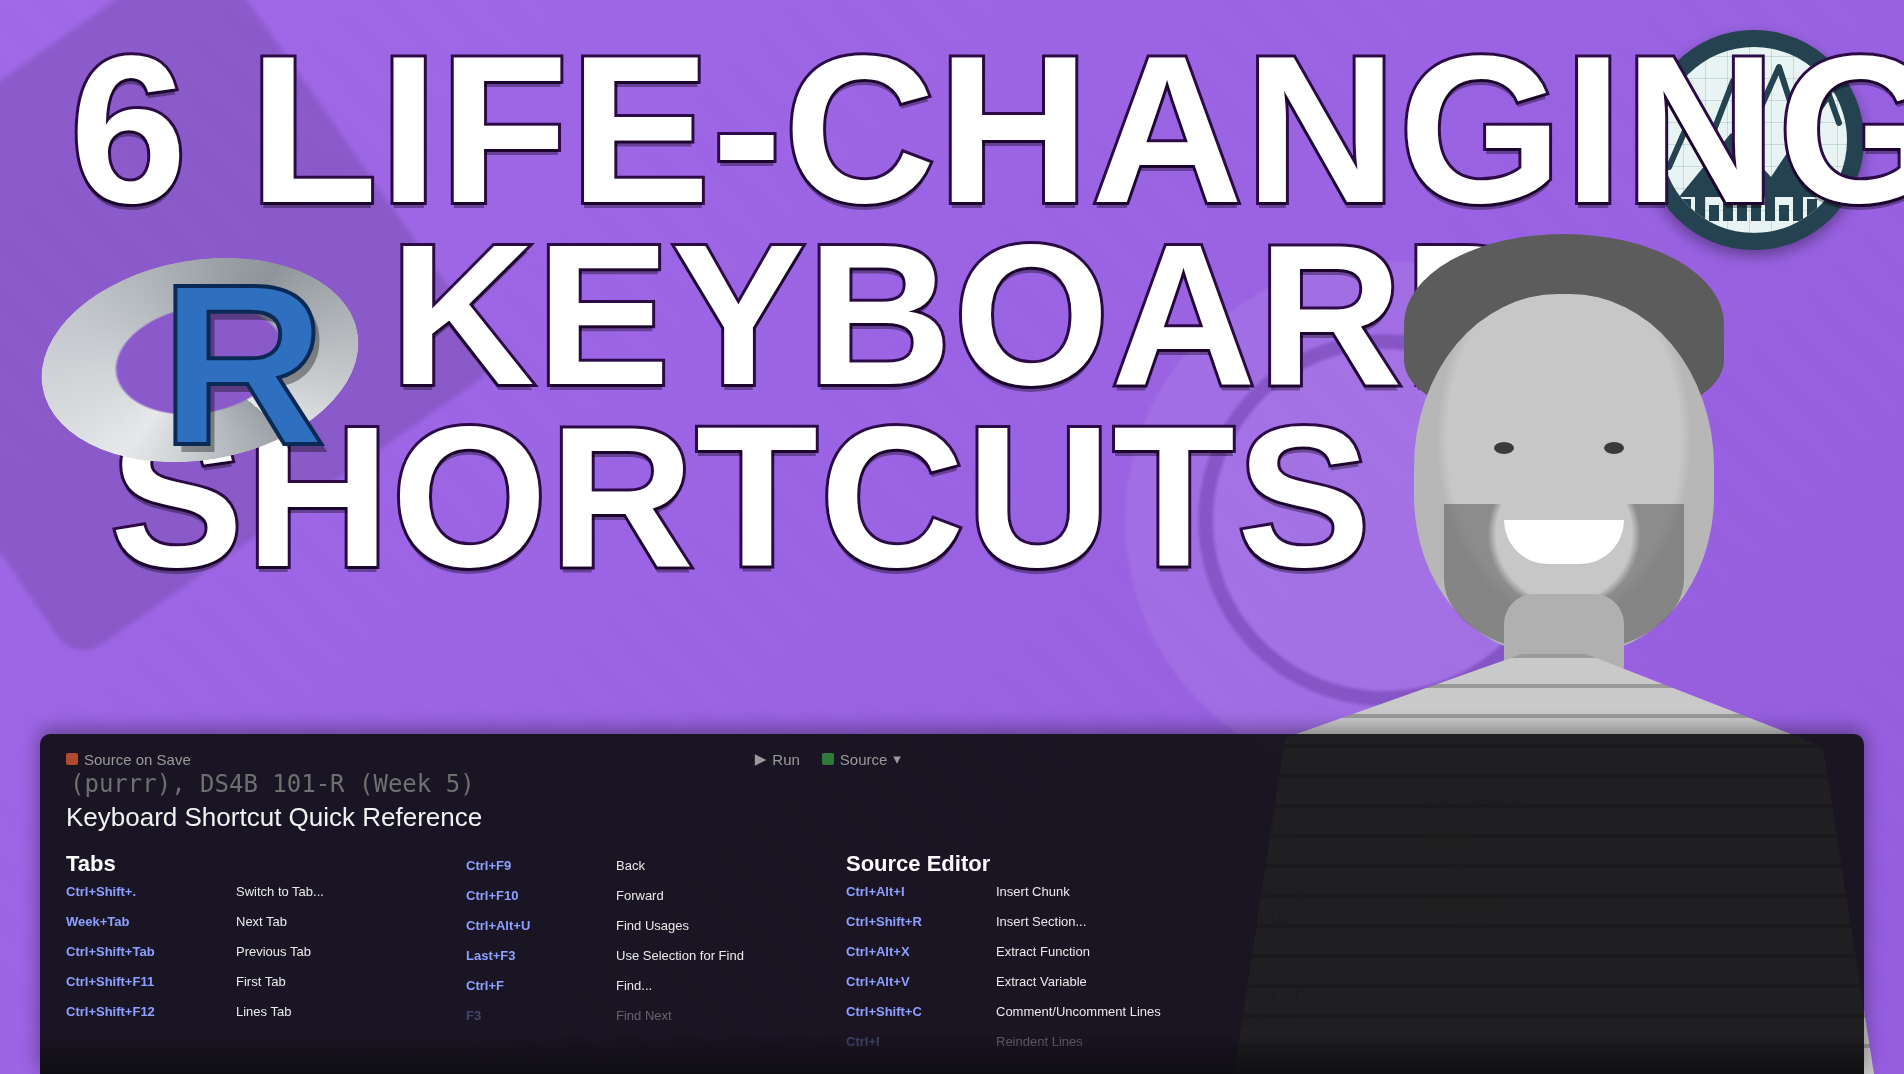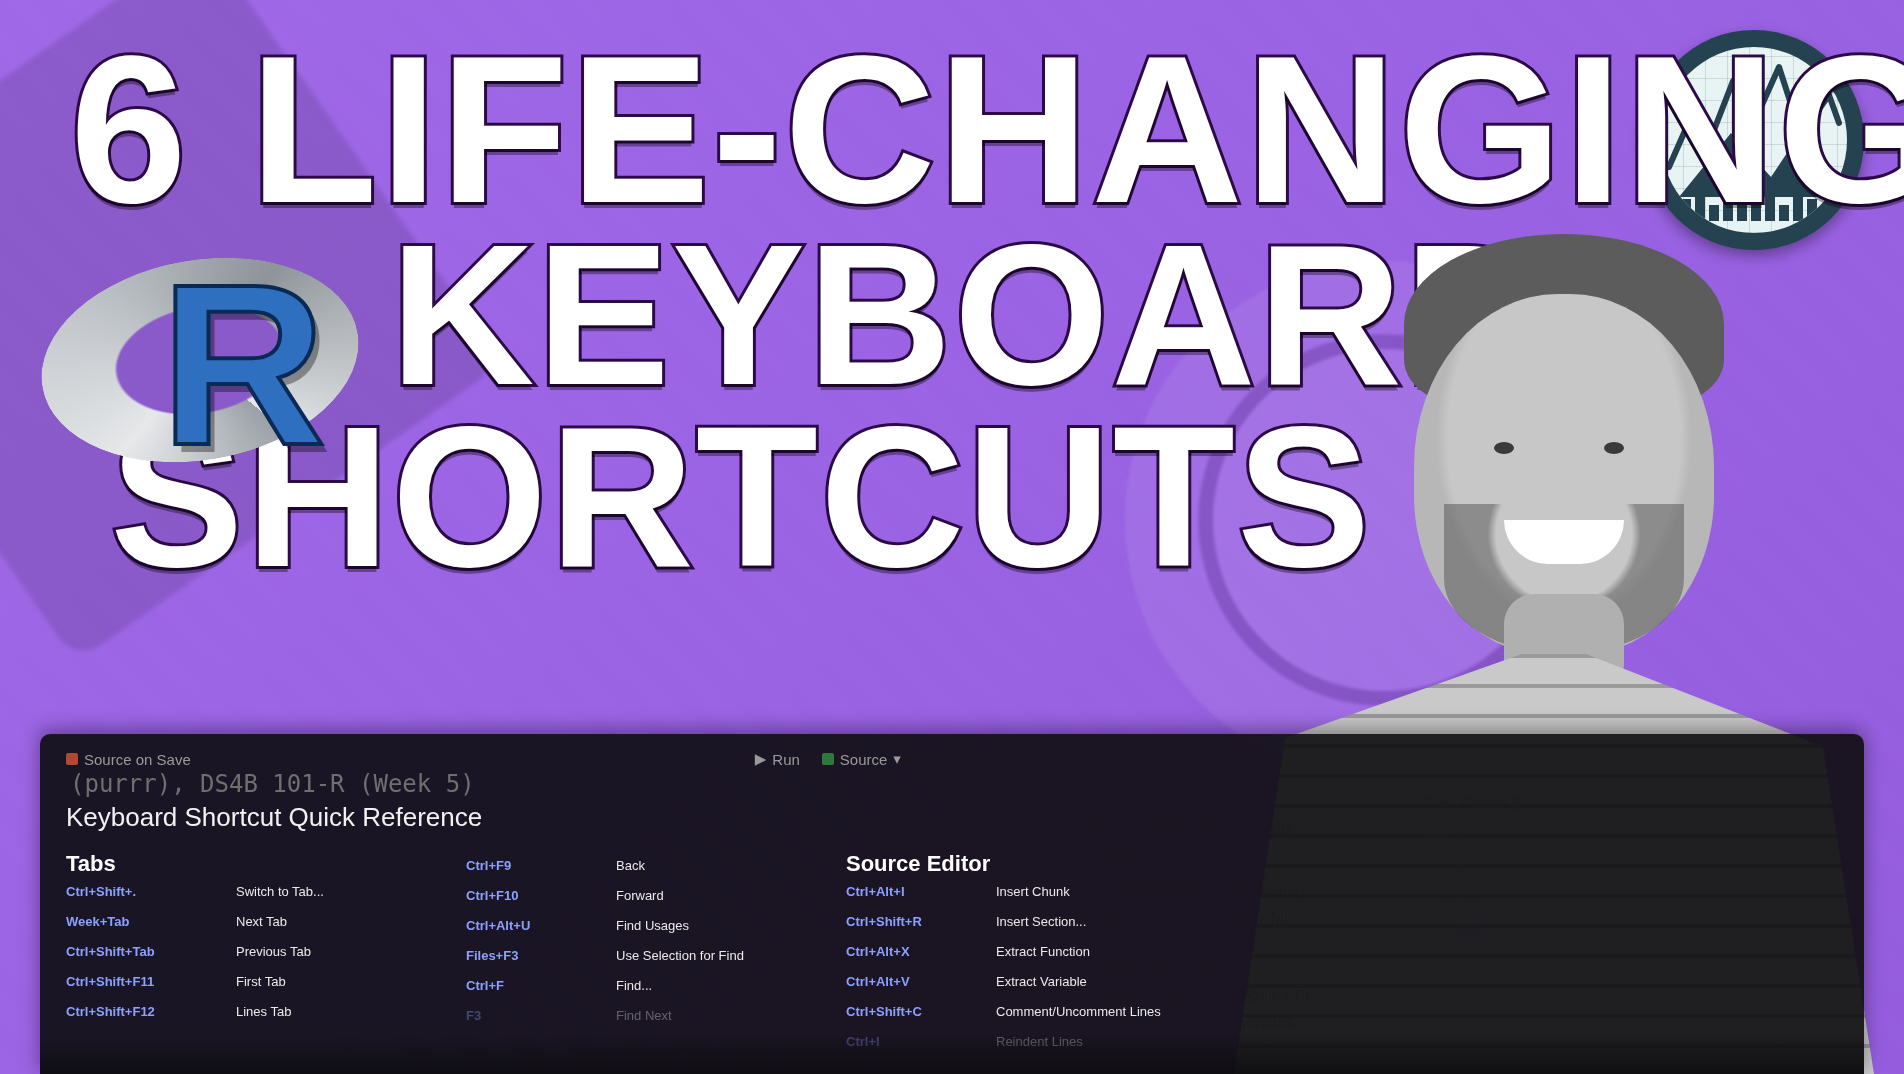--- a/index.html
+++ b/index.html
@@ -298,21 +298,21 @@
           </div>
         <div class="kb-row wide">
             <span class="kb-key">Ctrl+F10</span>
             <span class="kb-label">Forward</span>
           </div>
         <div class="kb-row wide">
             <span class="kb-key">Ctrl+Alt+U</span>
             <span class="kb-label">Find Usages</span>
           </div>
         <div class="kb-row wide">
-            <span class="kb-key">Files+F3</span>
+            <span class="kb-key">Last+F3</span>
             <span class="kb-label">Use Selection for Find</span>
           </div>
         <div class="kb-row wide">
             <span class="kb-key">Ctrl+F</span>
             <span class="kb-label">Find...</span>
           </div>
         <div class="kb-row wide faded-row">
             <span class="kb-key">F3</span>
             <span class="kb-label">Find Next</span>
           </div>

